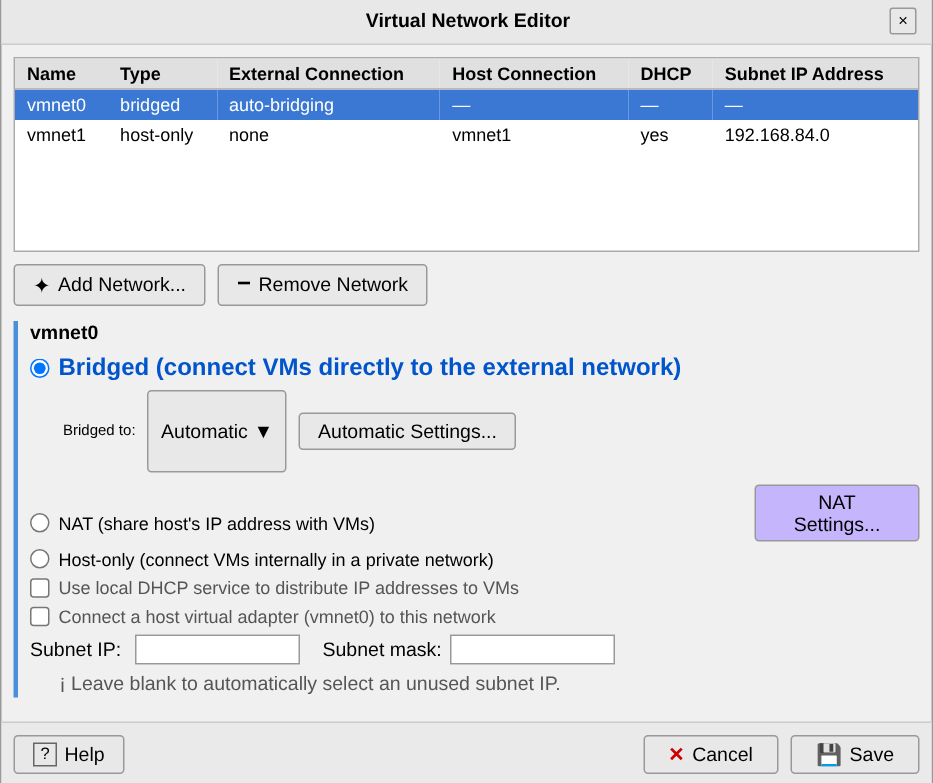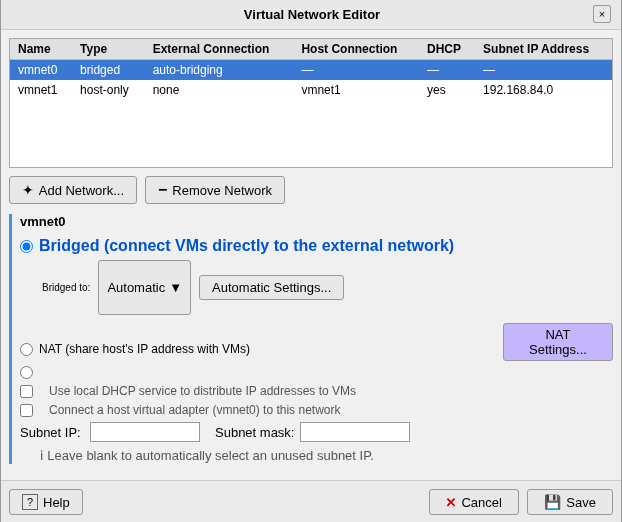--- a/index.html
+++ b/index.html
@@ -115,22 +115,21 @@
       text-align: center;
     }
     .nat-row {
       display: flex;
       align-items: flex-end;
       margin-bottom: 5px;
     }
     .nat-label-area { flex: 1; }
     .checkbox-row {
       display: flex;
-      align-items: center;
-      gap: 16px;
+      gap: 6px;
       margin-bottom: 5px;
     }
     .checkbox-row input[type="checkbox"] { cursor: pointer; }
     .checkbox-row label { color: #555; font-size: 12px; }
     .subnet-row {
       display: flex;
       align-items: center;
       gap: 5px;
       margin-bottom: 4px;
     }
@@ -279,20 +278,21 @@
             <label for="nat" style="font-size:12px;">NAT (share host's IP address with VMs)</label>
           </div>
         </div>
         <button class="nat-settings-btn">
           <span>NAT Settings...</span>
         </button>
       </div>
 
       <div class="radio-row">
         <input type="radio" name="network-type" id="host-only" style="">
+        <label for="host-only" style="font-size:12px;">Host-only (connect VMs internally in a private network)</label>
       </div>
 
       <div class="checkbox-row">
         <input type="checkbox" id="dhcp" style="">
         <label for="dhcp">Use local DHCP service to distribute IP addresses to VMs</label>
       </div>
       <div class="checkbox-row">
         <input type="checkbox" id="host-adapter" style="">
         <label for="host-adapter">Connect a host virtual adapter (vmnet0) to this network</label>
       </div>

